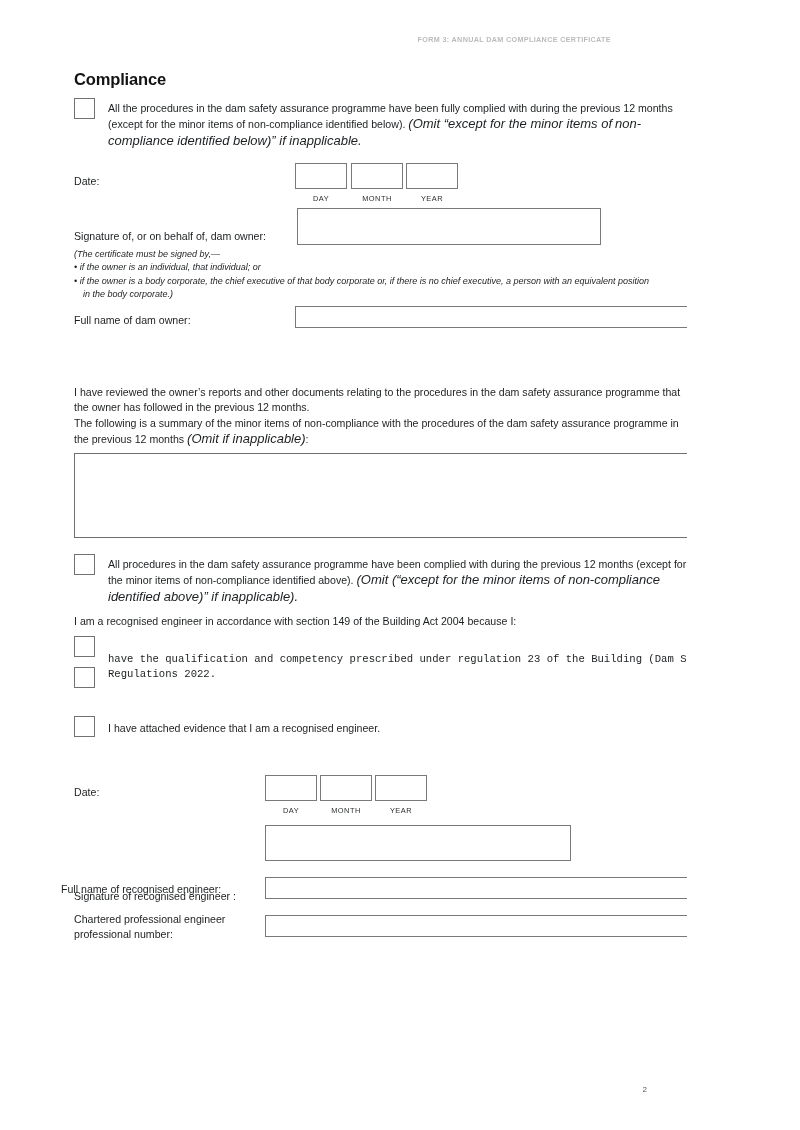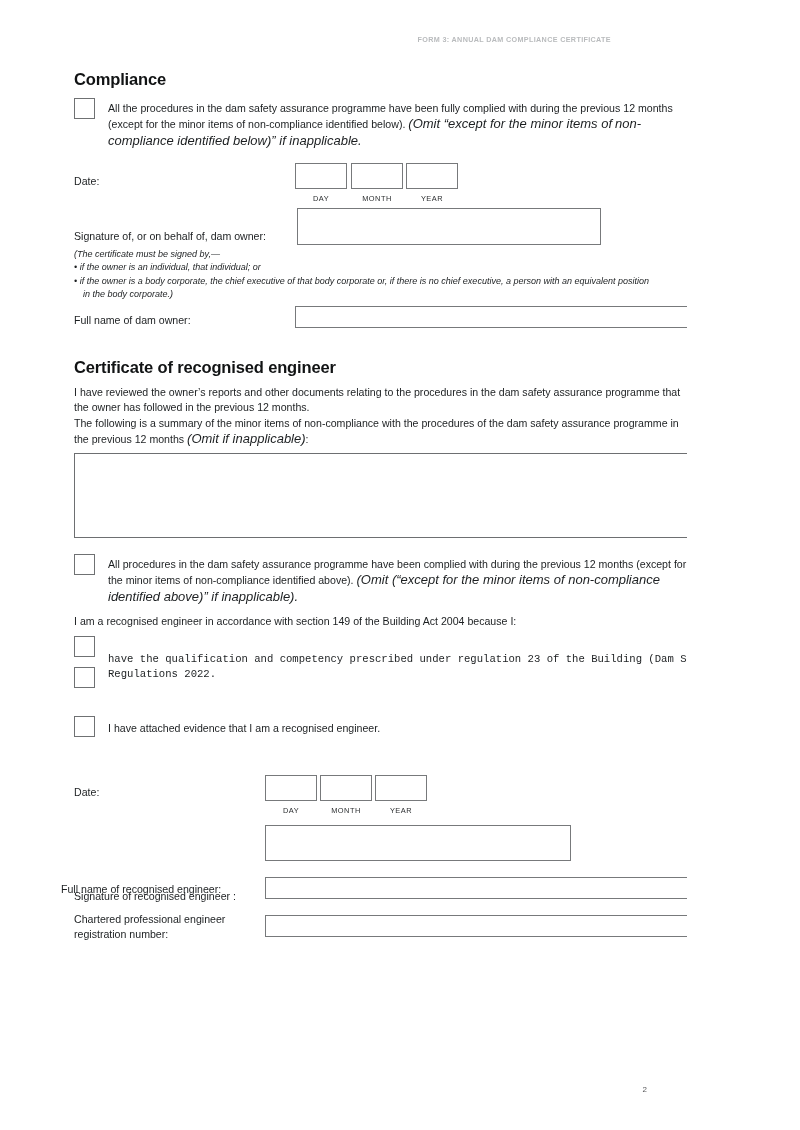--- a/index.html
+++ b/index.html
@@ -154,21 +154,20 @@
   <div class="small-italic" style="left:74px; top:248px; width:640px;">
     <div>(The certificate must be signed by,—</div>
     <div>• if the owner is an individual, that individual; or</div>
     <div>• if the owner is a body corporate, the chief executive of that body corporate or, if there is no chief executive, a person with an equivalent position</div>
     <div style="padding-left:9px;">in the body corporate.)</div>
   </div>
 
   <div class="field-label" style="left:74px; top:313px;">Full name of dam owner:</div>
   <div class="field-box" style="left:295px; top:306px; width:428px; height:22px;"></div>
 
-  <div class="section-heading" style="top:358px;">Certificate of recognised engineer</div>
 
   <div class="body-text" style="left:74px; top:385px; width:620px;">
     <span>I have reviewed the owner’s reports and other documents relating to the procedures in the dam safety assurance</span>
     <span>programme that the owner has followed in the previous 12 months.</span>
   </div>
 
   <div class="body-text" style="left:74px; top:416px; width:620px;">
     <span>The following is a summary of the minor items of non-compliance with the procedures of the dam safety assurance</span>
     <span>programme in the previous 12 months</span>
     <span class="note">(Omit if inapplicable)</span><span>:</span>
@@ -205,19 +204,19 @@
   <div class="date-cap" style="left:375px; top:806px;">YEAR</div>
 
   <div class="field-label" style="left:74px; top:845px;margin-top:44px;">Signature of recognised engineer :</div>
   <div class="field-box" style="left:265px; top:825px; width:306px; height:36px;"></div>
 
   <div class="field-label" style="left:61px; top:882px;">Full name of recognised engineer:</div>
   <div class="field-box" style="left:265px; top:877px; width:458px; height:22px;"></div>
 
   <div class="field-label" style="left:74px; top:912px; width:190px;">
     <div>Chartered professional engineer</div>
-    <div>registration number:</div>
+    <div>professional number:</div>
   </div>
   <div class="field-box" style="left:265px; top:915px; width:458px; height:22px;"></div>
 
   <div class="page-number">2</div>
 
 </div>
 
 </body></html>

